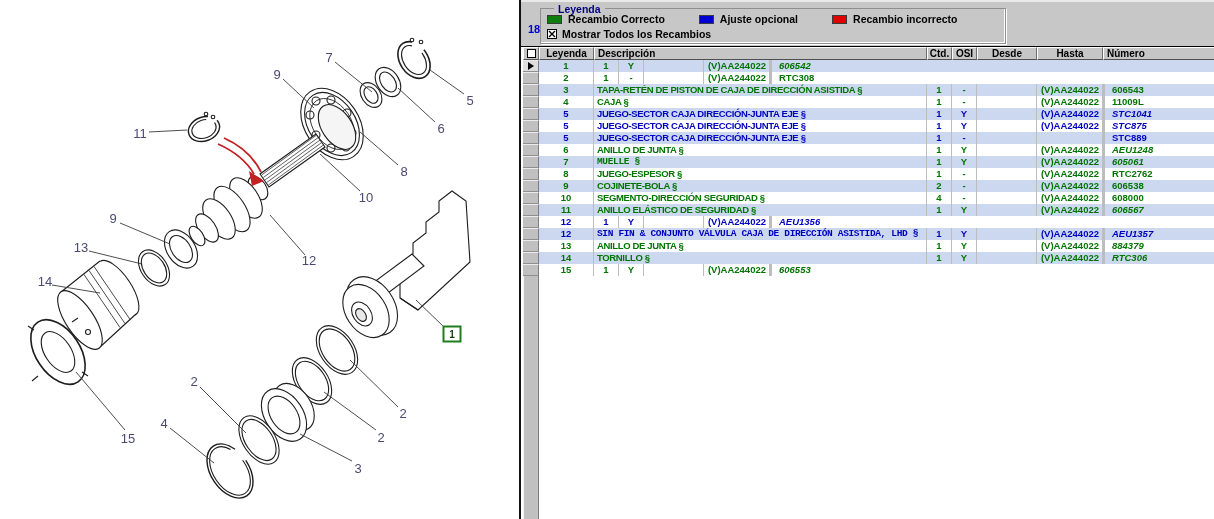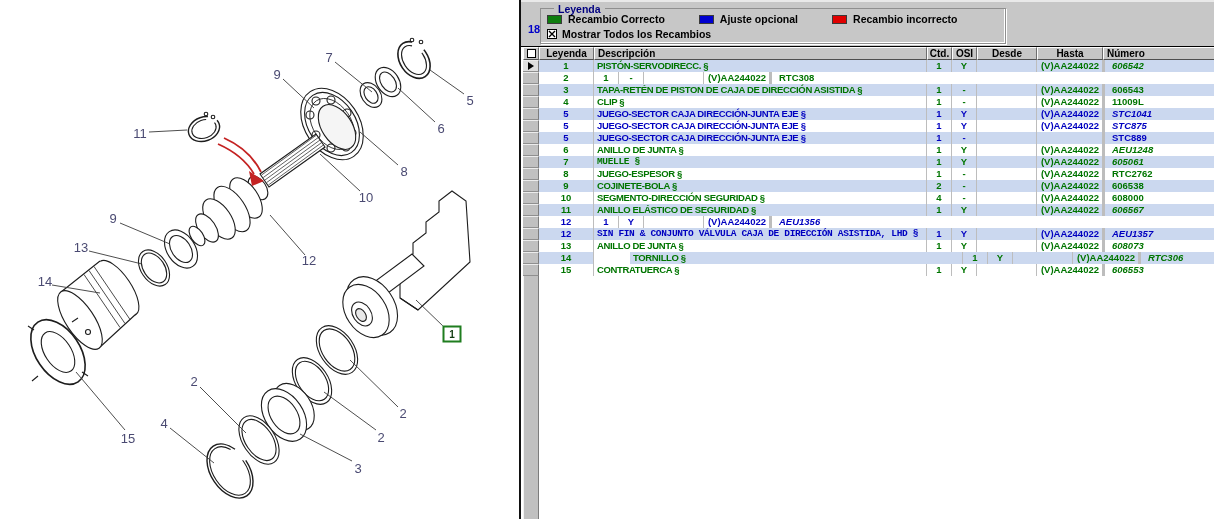--- a/index.html
+++ b/index.html
@@ -264,21 +264,20 @@
           <div class="hcell w4">Desde</div>
           <div class="hcell w5">Hasta</div>
           <div class="hcell w6 a-left">Número</div>
         </div>
       <div class="grid-body" id="grid-body">
           <div class="grow stripe">
             <div class="gcell w-gut current">
               <span class="sel-arrow"></span>
             </div>
             <div class="cell w0 a-center" style="color: rgb(0, 117, 0);">1</div>
-            <div class="cell w1 c-desc" style="color: rgb(0, 117, 0);">PISTÓN-SERVODIRECC. §</div>
             <div class="cell w2 a-center" style="color: rgb(0, 117, 0);">1</div>
             <div class="cell w3 a-center" style="color: rgb(0, 117, 0);">Y</div>
             <div class="cell w4 a-center" style="color: rgb(0, 117, 0);"></div>
             <div class="cell w5 c-hasta" style="color: rgb(0, 117, 0);">(V)AA244022</div>
             <div class="cell w6 c-num ital" style="color: rgb(0, 117, 0);">606542</div>
           </div>
           <div class="grow">
             <div class="gcell w-gut"></div>
             <div class="cell w0 a-center" style="color: rgb(0, 117, 0);">2</div>
             <div class="cell w2 a-center" style="color: rgb(0, 117, 0);">1</div>
@@ -293,21 +292,21 @@
             <div class="cell w1 c-desc" style="color: rgb(0, 117, 0);">TAPA-RETÉN DE PISTON DE CAJA DE DIRECCIÓN ASISTIDA §</div>
             <div class="cell w2 a-center" style="color: rgb(0, 117, 0);">1</div>
             <div class="cell w3 a-center" style="color: rgb(0, 117, 0);">-</div>
             <div class="cell w4 a-center" style="color: rgb(0, 117, 0);"></div>
             <div class="cell w5 c-hasta" style="color: rgb(0, 117, 0);">(V)AA244022</div>
             <div class="cell w6 c-num" style="color: rgb(0, 117, 0);">606543</div>
           </div>
           <div class="grow">
             <div class="gcell w-gut"></div>
             <div class="cell w0 a-center" style="color: rgb(0, 117, 0);">4</div>
-            <div class="cell w1 c-desc" style="color: rgb(0, 117, 0);">CLIP §</div>
+            <div class="cell w1 c-desc" style="color: rgb(0, 117, 0);">CAJA §</div>
             <div class="cell w2 a-center" style="color: rgb(0, 117, 0);">1</div>
             <div class="cell w3 a-center" style="color: rgb(0, 117, 0);">-</div>
             <div class="cell w4 a-center" style="color: rgb(0, 117, 0);"></div>
             <div class="cell w5 c-hasta" style="color: rgb(0, 117, 0);">(V)AA244022</div>
             <div class="cell w6 c-num" style="color: rgb(0, 117, 0);">11009L</div>
           </div>
           <div class="grow stripe">
             <div class="gcell w-gut"></div>
             <div class="cell w0 a-center" style="color: rgb(0, 0, 192);">5</div>
             <div class="cell w1 c-desc" style="color: rgb(0, 0, 192);">JUEGO-SECTOR CAJA DIRECCIÓN-JUNTA EJE §</div>
@@ -417,36 +416,35 @@
             <div class="cell w6 c-num ital" style="color: rgb(0, 0, 192);">AEU1357</div>
           </div>
           <div class="grow">
             <div class="gcell w-gut"></div>
             <div class="cell w0 a-center" style="color: rgb(0, 117, 0);">13</div>
             <div class="cell w1 c-desc" style="color: rgb(0, 117, 0);">ANILLO DE JUNTA §</div>
             <div class="cell w2 a-center" style="color: rgb(0, 117, 0);">1</div>
             <div class="cell w3 a-center" style="color: rgb(0, 117, 0);">Y</div>
             <div class="cell w4 a-center" style="color: rgb(0, 117, 0);"></div>
             <div class="cell w5 c-hasta" style="color: rgb(0, 117, 0);">(V)AA244022</div>
-            <div class="cell w6 c-num ital" style="color: rgb(0, 117, 0);">608073</div>
+            <div class="cell w6 c-num ital" style="color: rgb(0, 117, 0);">884379</div>
           </div>
           <div class="grow stripe">
             <div class="gcell w-gut"></div>
             <div class="cell w0 a-center" style="color: rgb(0, 117, 0);">14</div>
-            <div class="cell w1 c-desc" style="color: rgb(0, 117, 0); margin-left: 36px;">TORNILLO §</div>
+            <div class="cell w1 c-desc" style="color: rgb(0, 117, 0);">TORNILLO §</div>
             <div class="cell w2 a-center" style="color: rgb(0, 117, 0);">1</div>
             <div class="cell w3 a-center" style="color: rgb(0, 117, 0);">Y</div>
             <div class="cell w4 a-center" style="color: rgb(0, 117, 0);"></div>
             <div class="cell w5 c-hasta" style="color: rgb(0, 117, 0);">(V)AA244022</div>
             <div class="cell w6 c-num ital" style="color: rgb(0, 117, 0);">RTC306</div>
           </div>
           <div class="grow">
             <div class="gcell w-gut"></div>
             <div class="cell w0 a-center" style="color: rgb(0, 117, 0);">15</div>
-            <div class="cell w1 c-desc" style="color: rgb(0, 117, 0);">CONTRATUERCA §</div>
             <div class="cell w2 a-center" style="color: rgb(0, 117, 0);">1</div>
             <div class="cell w3 a-center" style="color: rgb(0, 117, 0);">Y</div>
             <div class="cell w4 a-center" style="color: rgb(0, 117, 0);"></div>
             <div class="cell w5 c-hasta" style="color: rgb(0, 117, 0);">(V)AA244022</div>
             <div class="cell w6 c-num ital" style="color: rgb(0, 117, 0);">606553</div>
           </div>
         </div>
     </div>
 
   </div>

